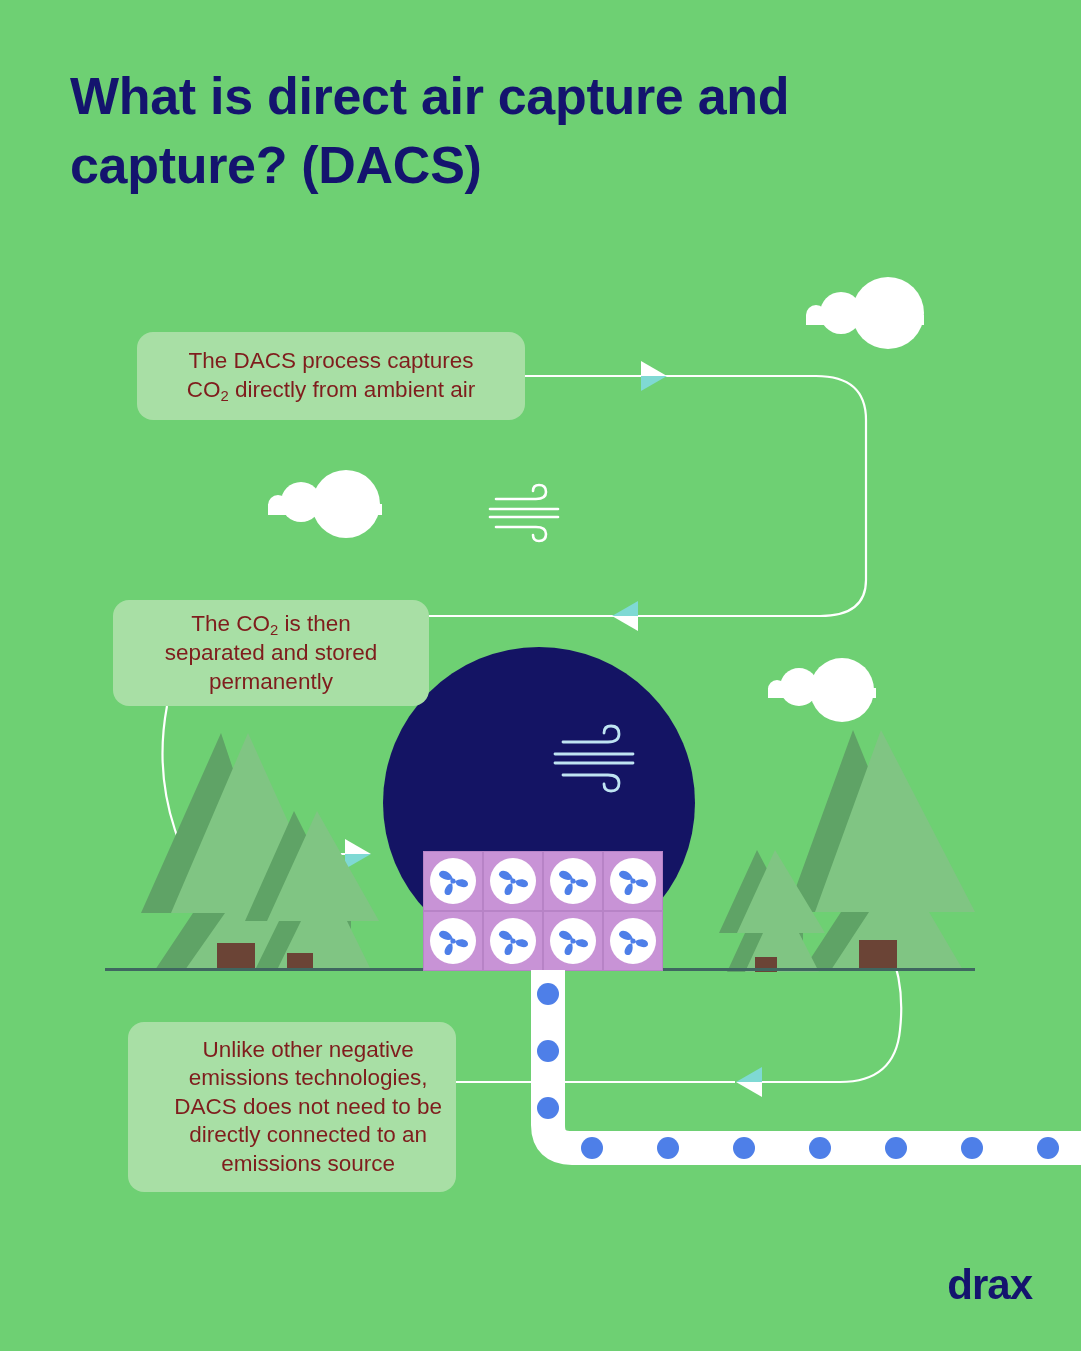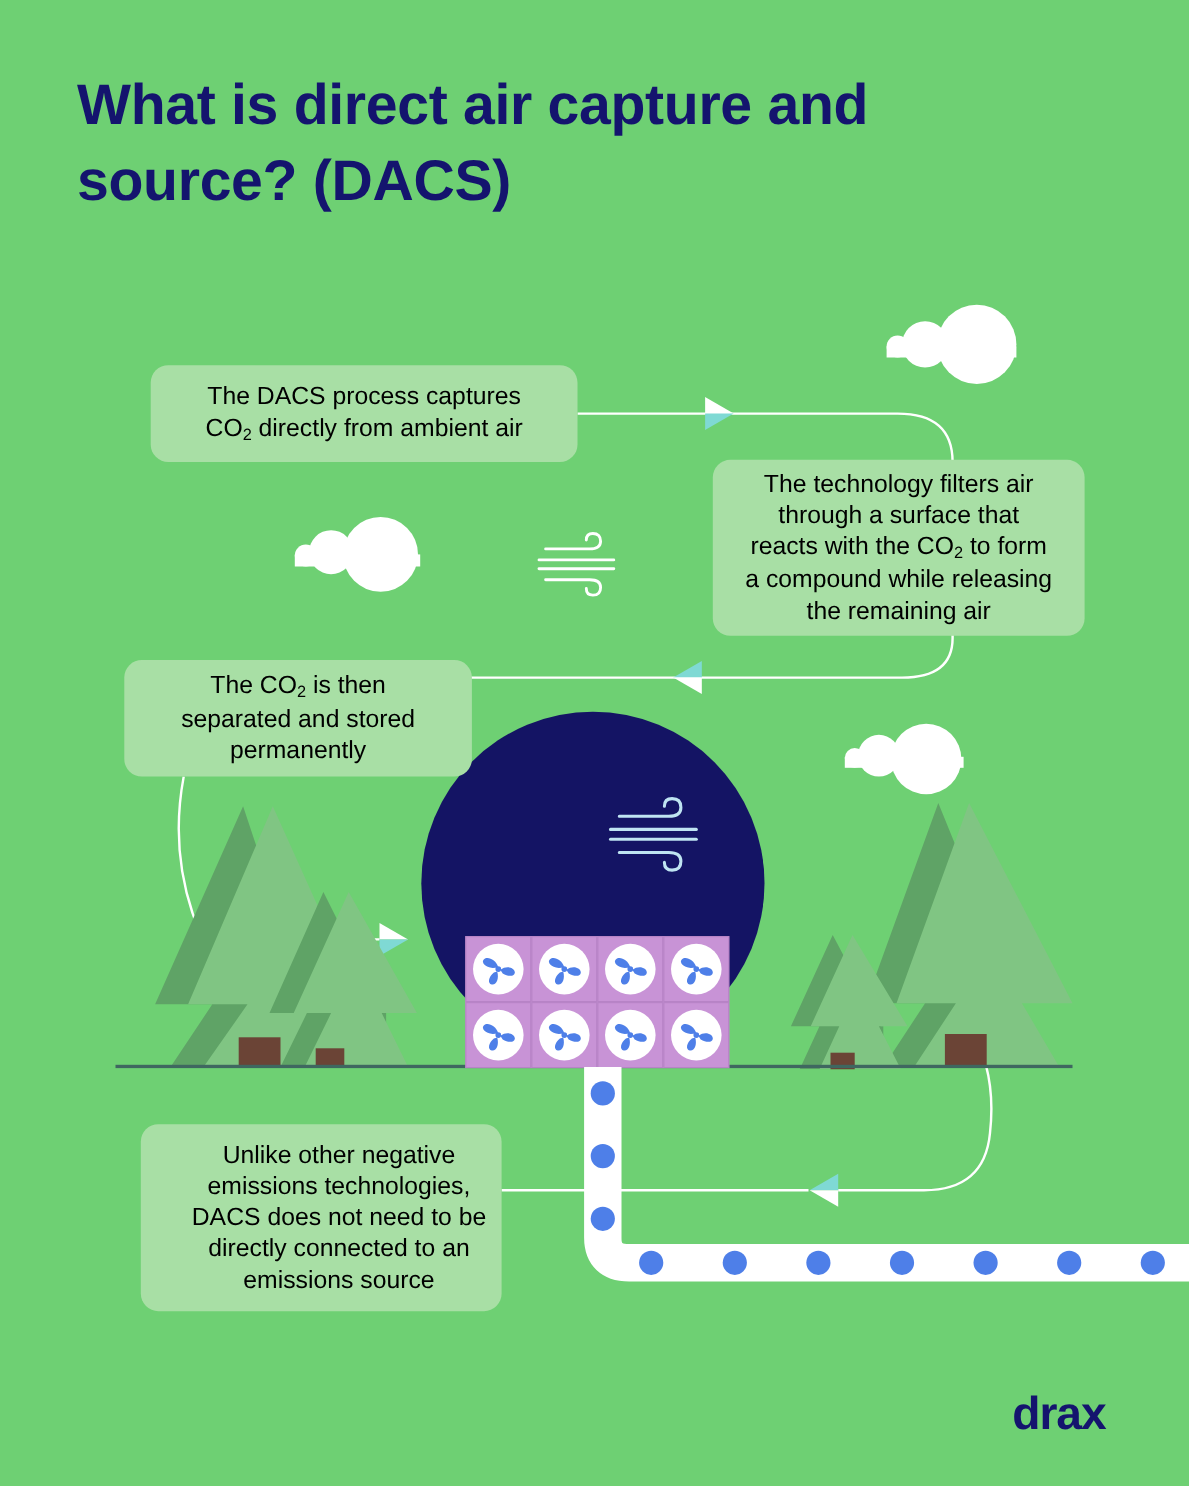--- a/index.html
+++ b/index.html
@@ -28,21 +28,21 @@
     color: #14146e;
     letter-spacing: -0.3px;
     white-space: pre-line;
   }
 
   
   .callout {
     position: absolute;
     background: #a8dfa5;
     border-radius: 16px;
-    color: #000000;
+    color: #7f1d1d;
     font-size: 22.5px;
     line-height: 1.27;
     text-align: center;
     box-sizing: border-box;
     display: flex;
     align-items: center;
     justify-content: center;
     white-space: pre-line;
     padding: 10px 14px;
   }
@@ -136,35 +136,35 @@
     background: #3f6760;
   }
 
   
   #pipeline { position: absolute; left: 0; top: 0; width: 1081px; height: 1351px; }
   .pipe-dot { position: absolute; width: 22px; height: 22px; background: #4e7fe8; border-radius: 50%; }
 
   
   #logo {
     position: absolute;
-    right: 76px; bottom: 42px;
+    right: 49px; bottom: 42px;
     font-size: 42px;
     font-weight: 700;
     color: #14146e;
     letter-spacing: -1px;
     margin-top: 12px;
   }
 </style>
 </head>
 <body>
 
 <div id="canvas">
 
   <div id="title"><span>What is direct air capture and</span>
-<span>source? (DACS)</span></div>
+<span>capture? (DACS)</span></div>
 
   <div class="cloud" style="left:806px; top:277px; width:124px; height:46px;">
     <div class="bump" style="left:0px;   top:28px; width:20px; height:20px;"></div>
     <div class="bump" style="left:14px;  top:15px; width:42px; height:42px;"></div>
     <div class="bump" style="left:46px;  top:0px;  width:72px; height:72px;"></div>
     <div class="base" style="left:0px;   top:38px; width:118px; height:10px;"></div>
   </div>
 
   <div class="cloud" style="left:268px; top:470px; width:120px; height:46px;">
     <div class="bump" style="left:0px;   top:25px; width:20px; height:20px;"></div>
@@ -355,23 +355,20 @@
   <div class="pipe-dot" style="left:657px; top:1137px;"></div>
   <div class="pipe-dot" style="left:733px; top:1137px;"></div>
   <div class="pipe-dot" style="left:809px; top:1137px;"></div>
   <div class="pipe-dot" style="left:885px; top:1137px;"></div>
   <div class="pipe-dot" style="left:961px; top:1137px;"></div>
   <div class="pipe-dot" style="left:1037px; top:1137px;"></div>
 
   <div class="callout" id="callout-1">
     <span>The DACS process captures<br>CO<sub>2</sub> directly from ambient air</span>
   </div>
-  <div class="callout" id="callout-2">
-    <span>The technology filters air<br>through a surface that<br>reacts with the CO<sub>2</sub> to form<br>a compound while releasing<br>the remaining air</span>
-  </div>
   <div class="callout" id="callout-3">
     <span>The CO<sub>2</sub> is then<br>separated and stored<br>permanently</span>
   </div>
   <div class="callout" id="callout-4">
     <span>Unlike other negative<br>emissions technologies,<br>DACS does not need to be<br>directly connected to an<br>emissions source</span>
   </div>
 
   <div id="logo">drax</div>
 
 </div>

